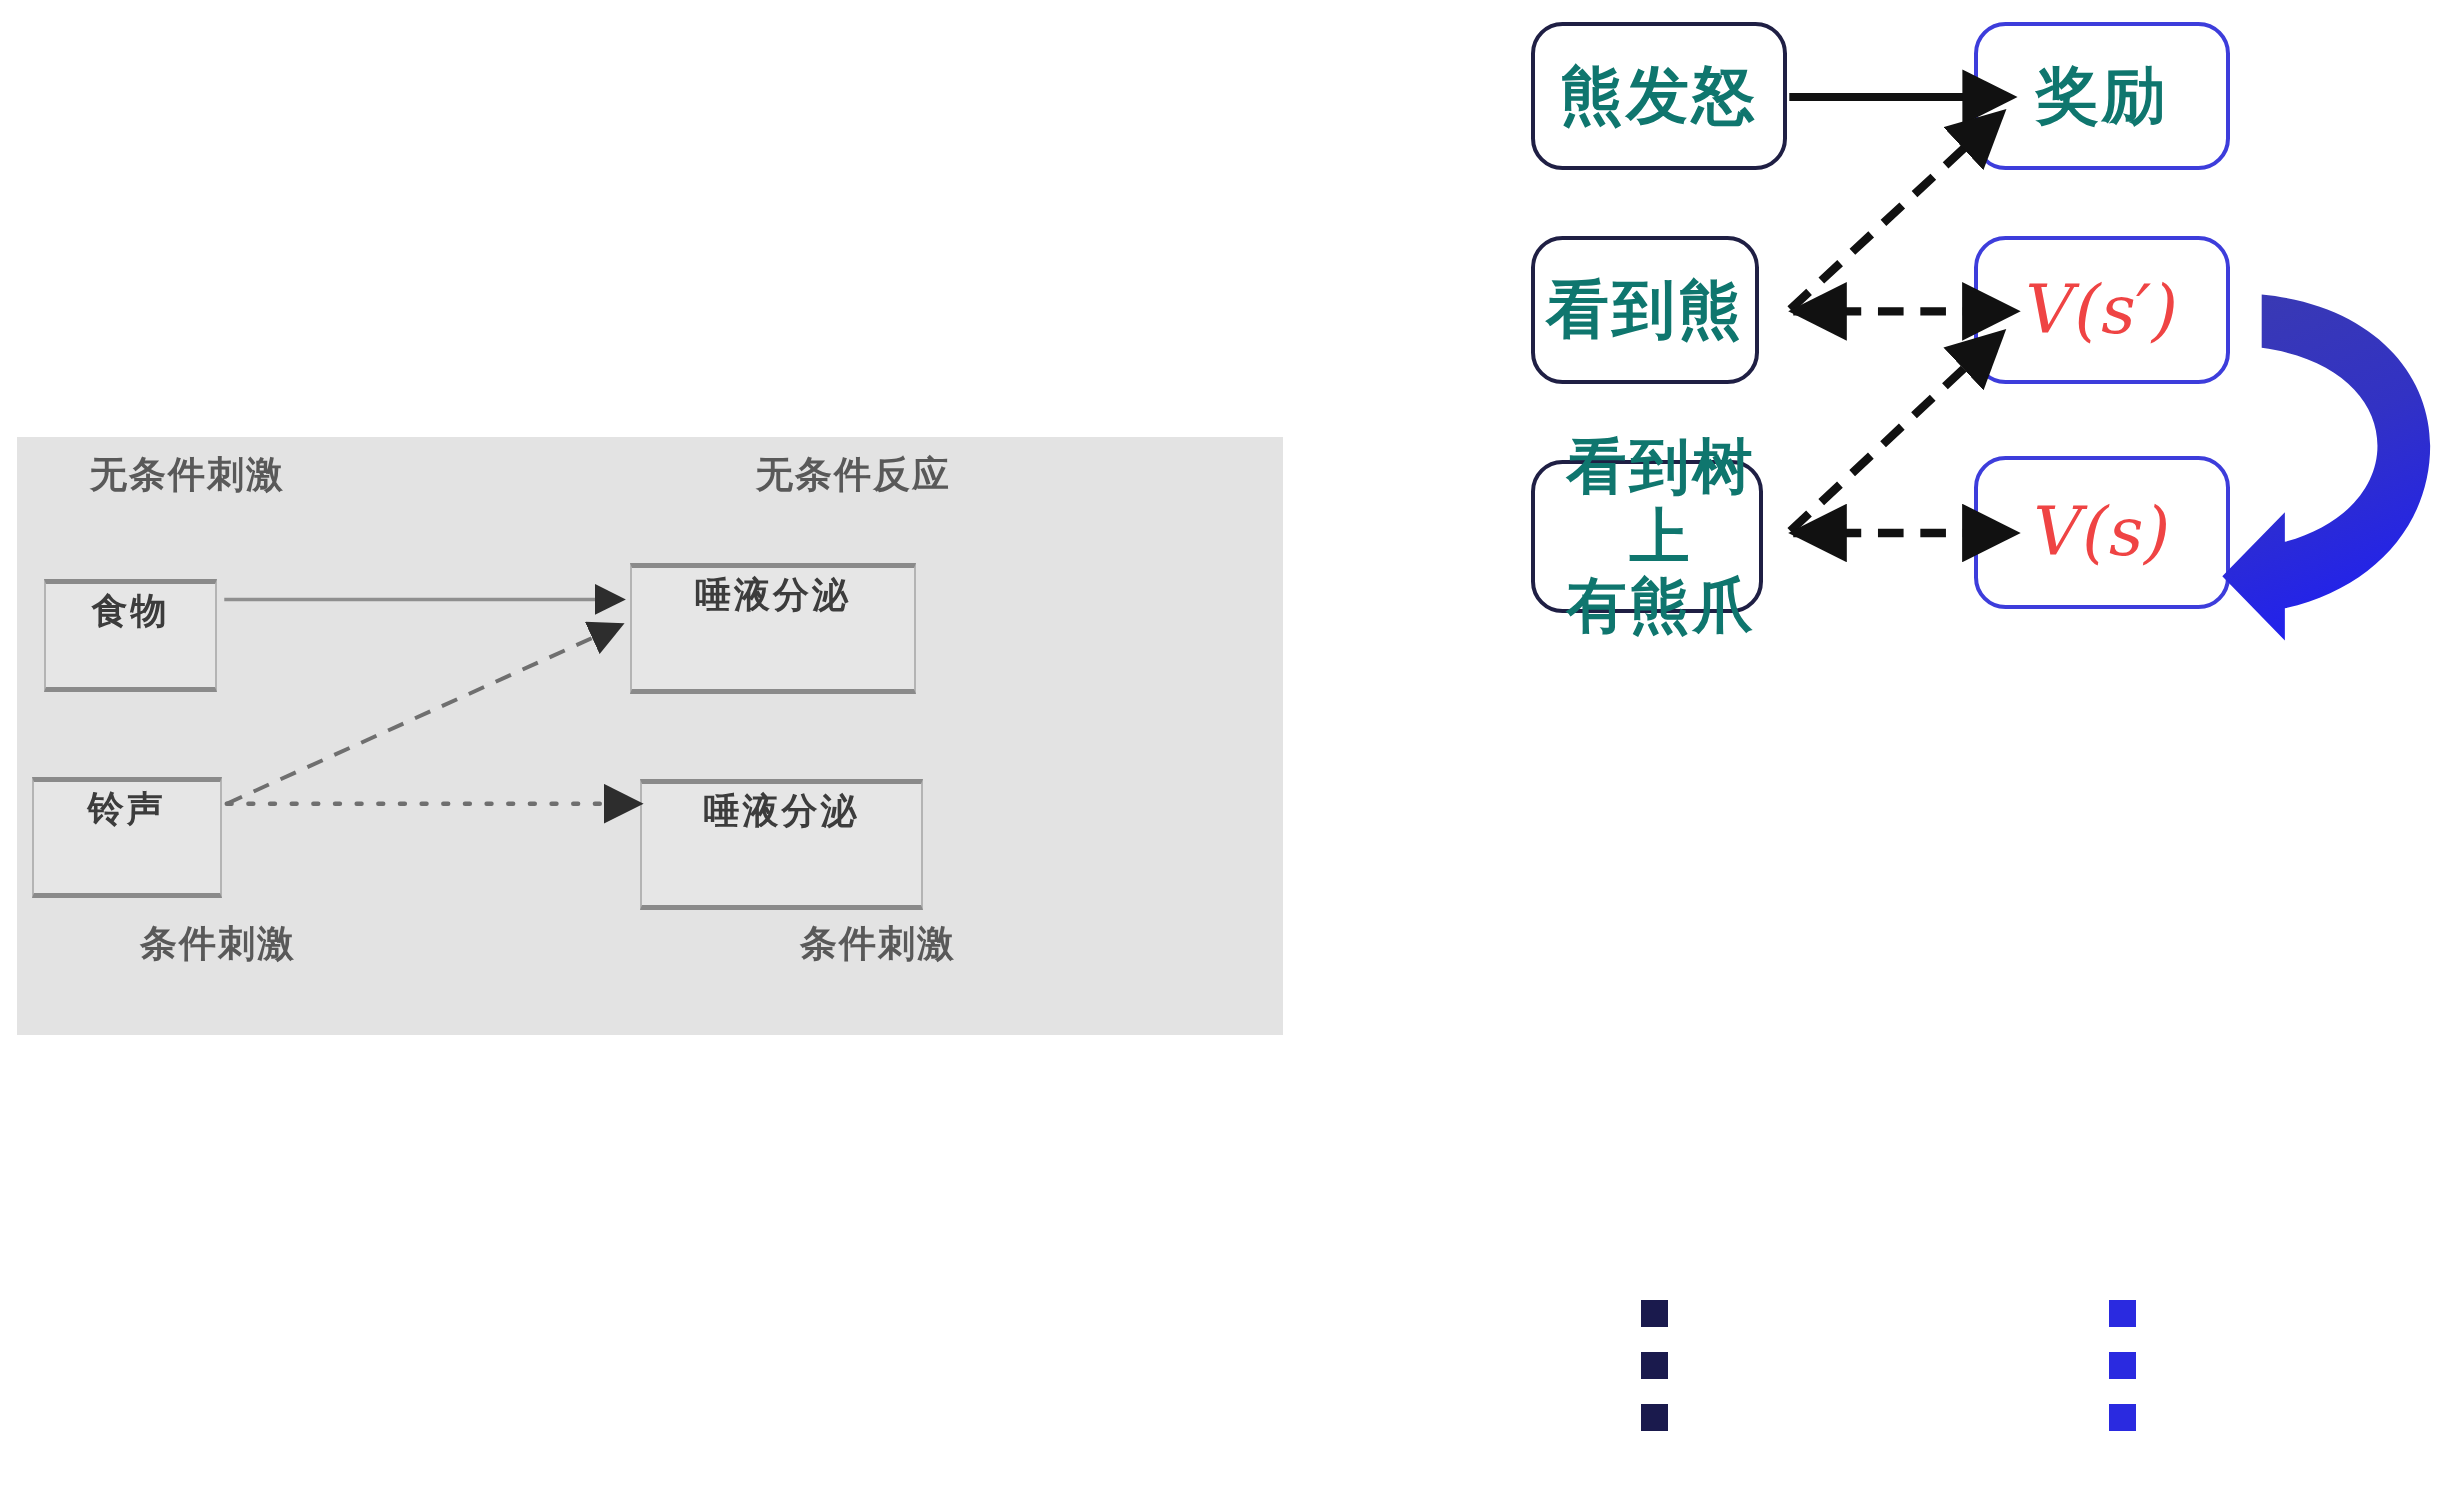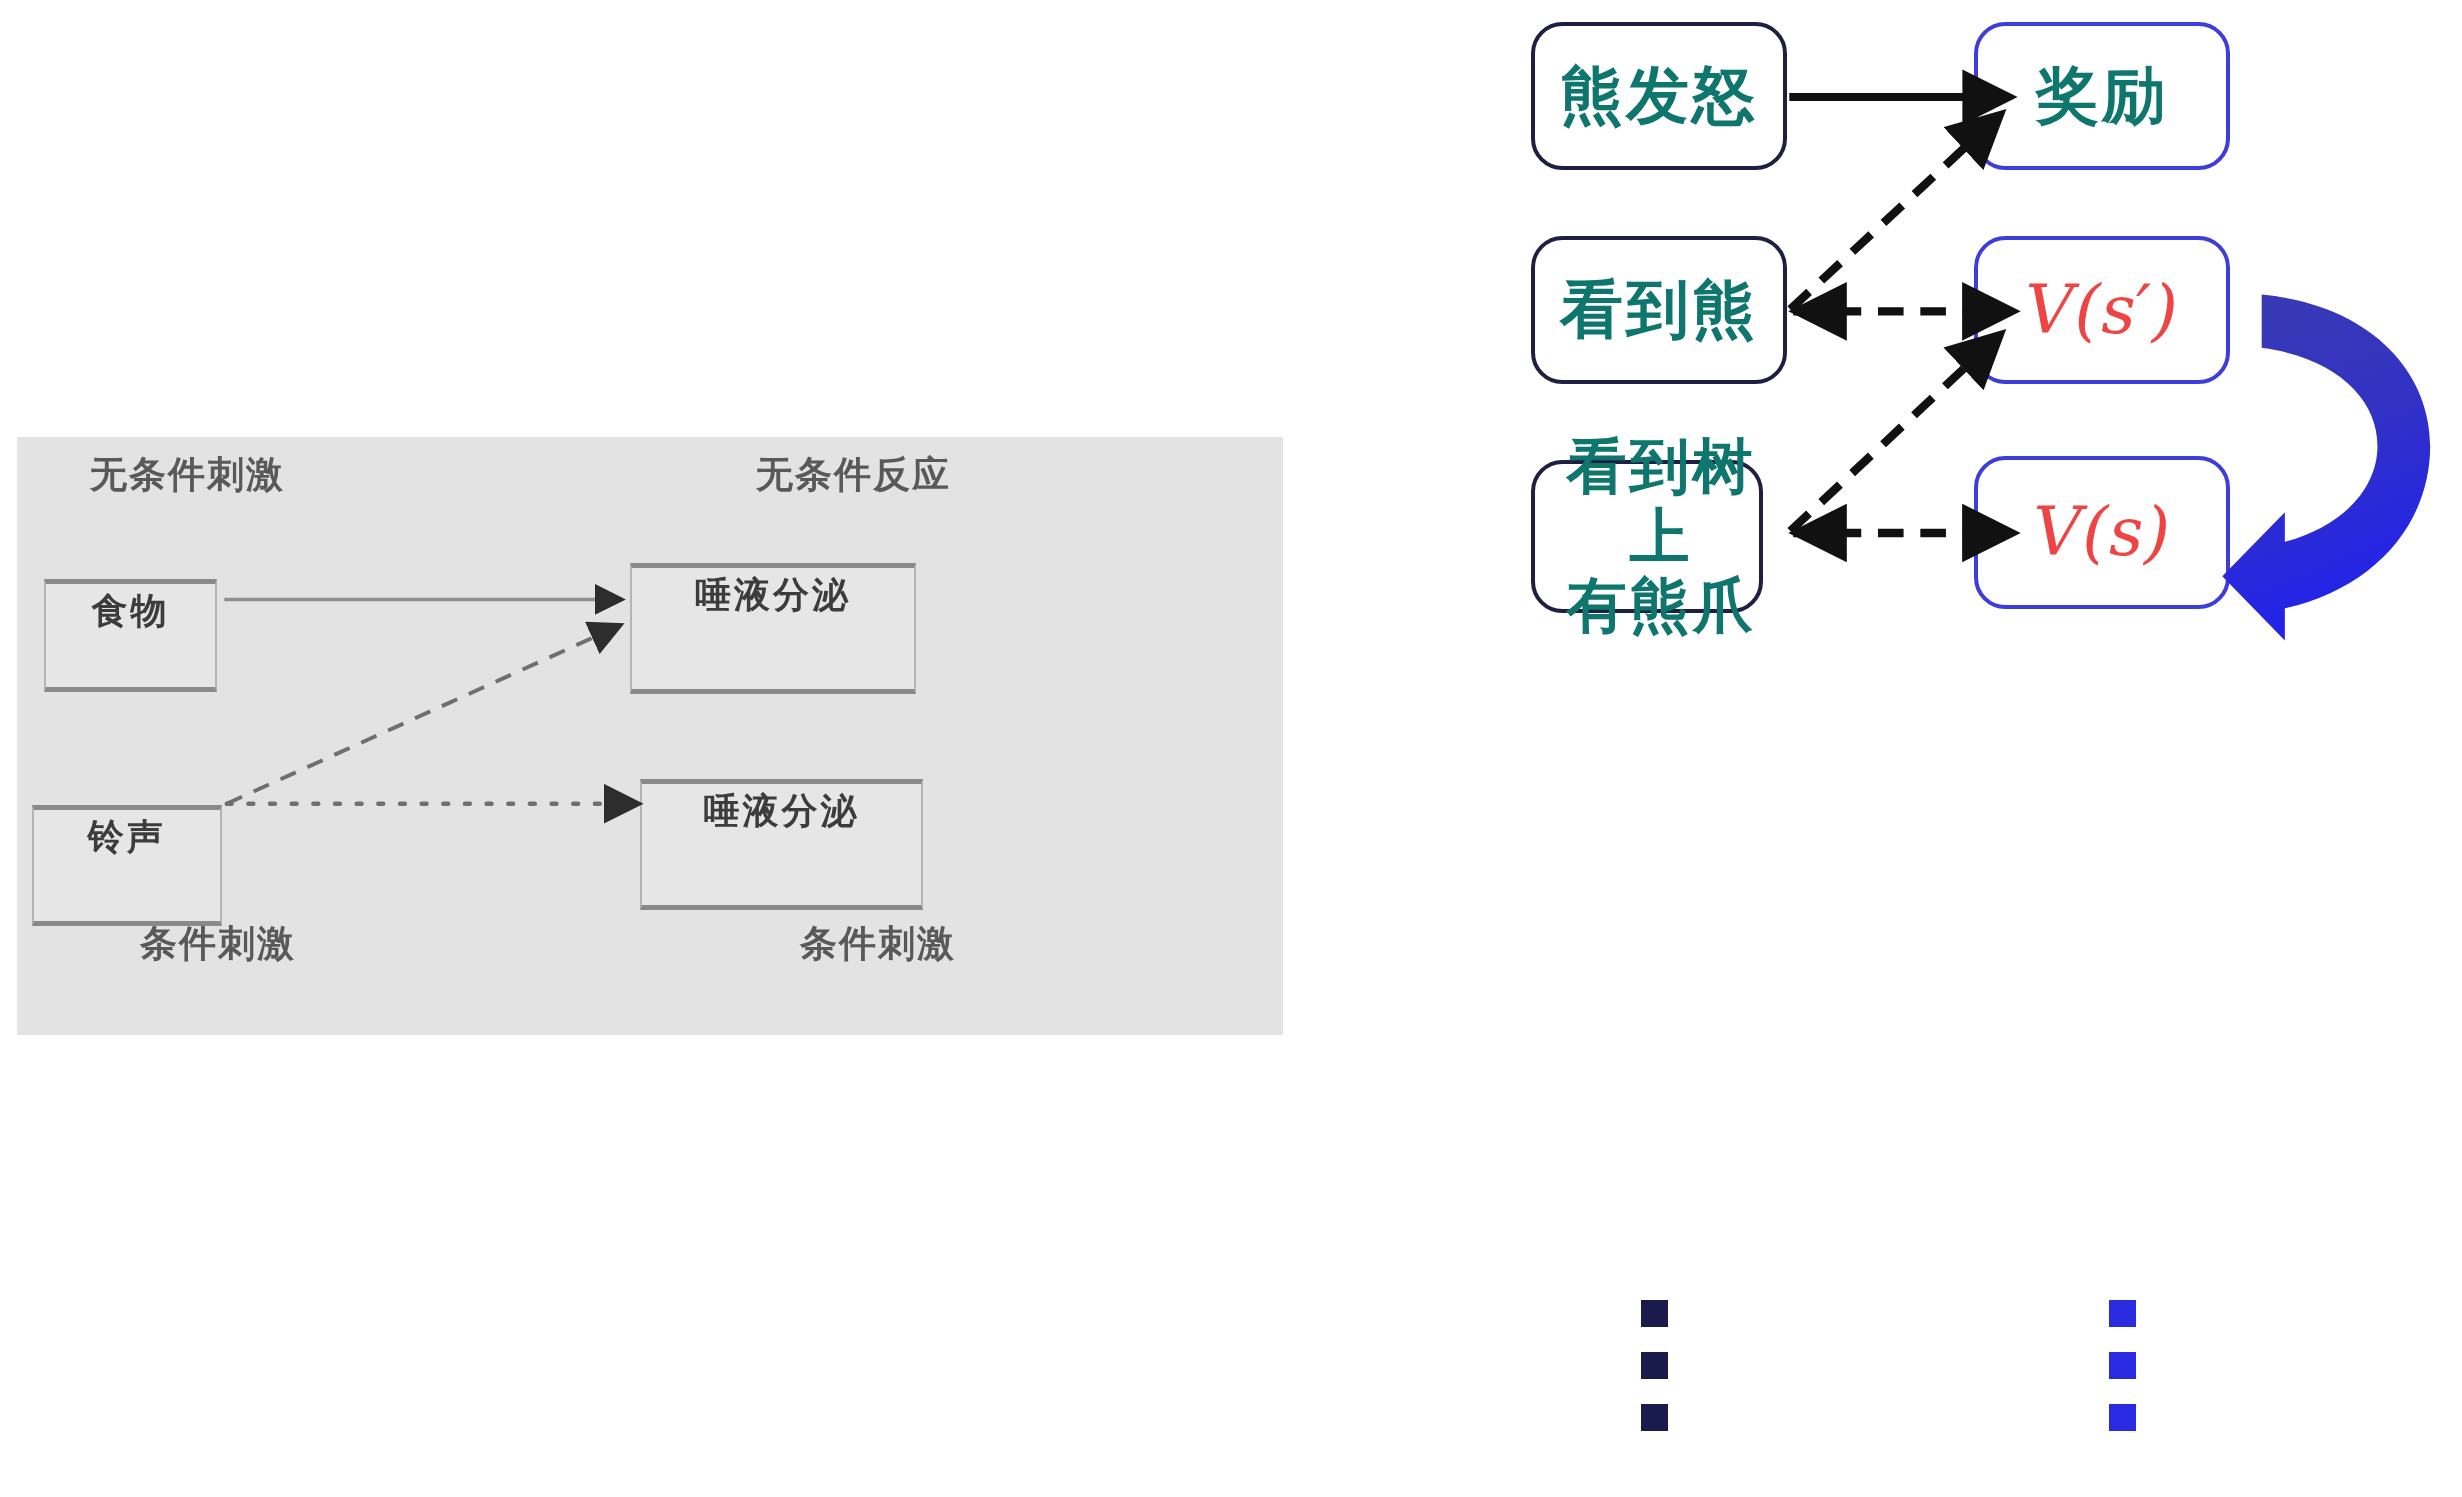--- a/index.html
+++ b/index.html
@@ -60,21 +60,21 @@
     color: #3c3c3c;
     font-size: 36px;
     letter-spacing: 3px;
     line-height: 1;
     padding-top: 8.9px;
     white-space: nowrap;
     font-family: "DejaVu Sans", "Liberation Sans", sans-serif;
     font-weight: 700;
   }
   #pv-box-food  { left: 27px;   top: 94px; width: 173px; height: 113px; }
-  #pv-box-bell  { left: 14.8px;   top: 320px; width: 190px; height: 121px; }
+  #pv-box-bell  { left: 14.8px;   top: 292px; width: 190px; height: 121px; }
   #pv-box-sal1  { left: 613px; top: 78px; width: 286px; height: 131px; }
   #pv-box-sal2  { left: 623px; top: 294px; width: 283px; height: 131px; }
 
   #pavlov-svg {
     position: absolute;
     left: 0; top: 0;
     width: 1266px;
     height: 598px;
     pointer-events: none;
   }
@@ -112,21 +112,21 @@
   .rl-box .math {
     color: #ef4444;
     font-size: 67px;
     line-height: 1;
     font-family: "DejaVu Serif", "Liberation Serif", serif;
     font-style: italic;
     letter-spacing: 0.5px;
   }
 
   #rl-box-anger  { left: 54px;  top: 22px;   width: 256px; height: 148px; }
-  #rl-box-see    { left: 54px;  top: 236px;  width: 256px; height: 148px; }
+  #rl-box-see    { left: 54px;  top: 236px;  width: 228px; height: 148px; }
   #rl-box-claw   { left: 54px;  top: 460px;  width: 232px; height: 153px; padding-left: 28px; }
   #rl-box-reward { left: 497px; top: 22px;   width: 256px; height: 148px; }
   #rl-box-vsp    { left: 497px; top: 236px;  width: 256px; height: 148px; }
   #rl-box-vs     { left: 497px; top: 456px;  width: 256px; height: 153px; }
 
   #rl-svg {
     position: absolute;
     left: 0; top: 0;
     width: 1829px;
     height: 1498px;

